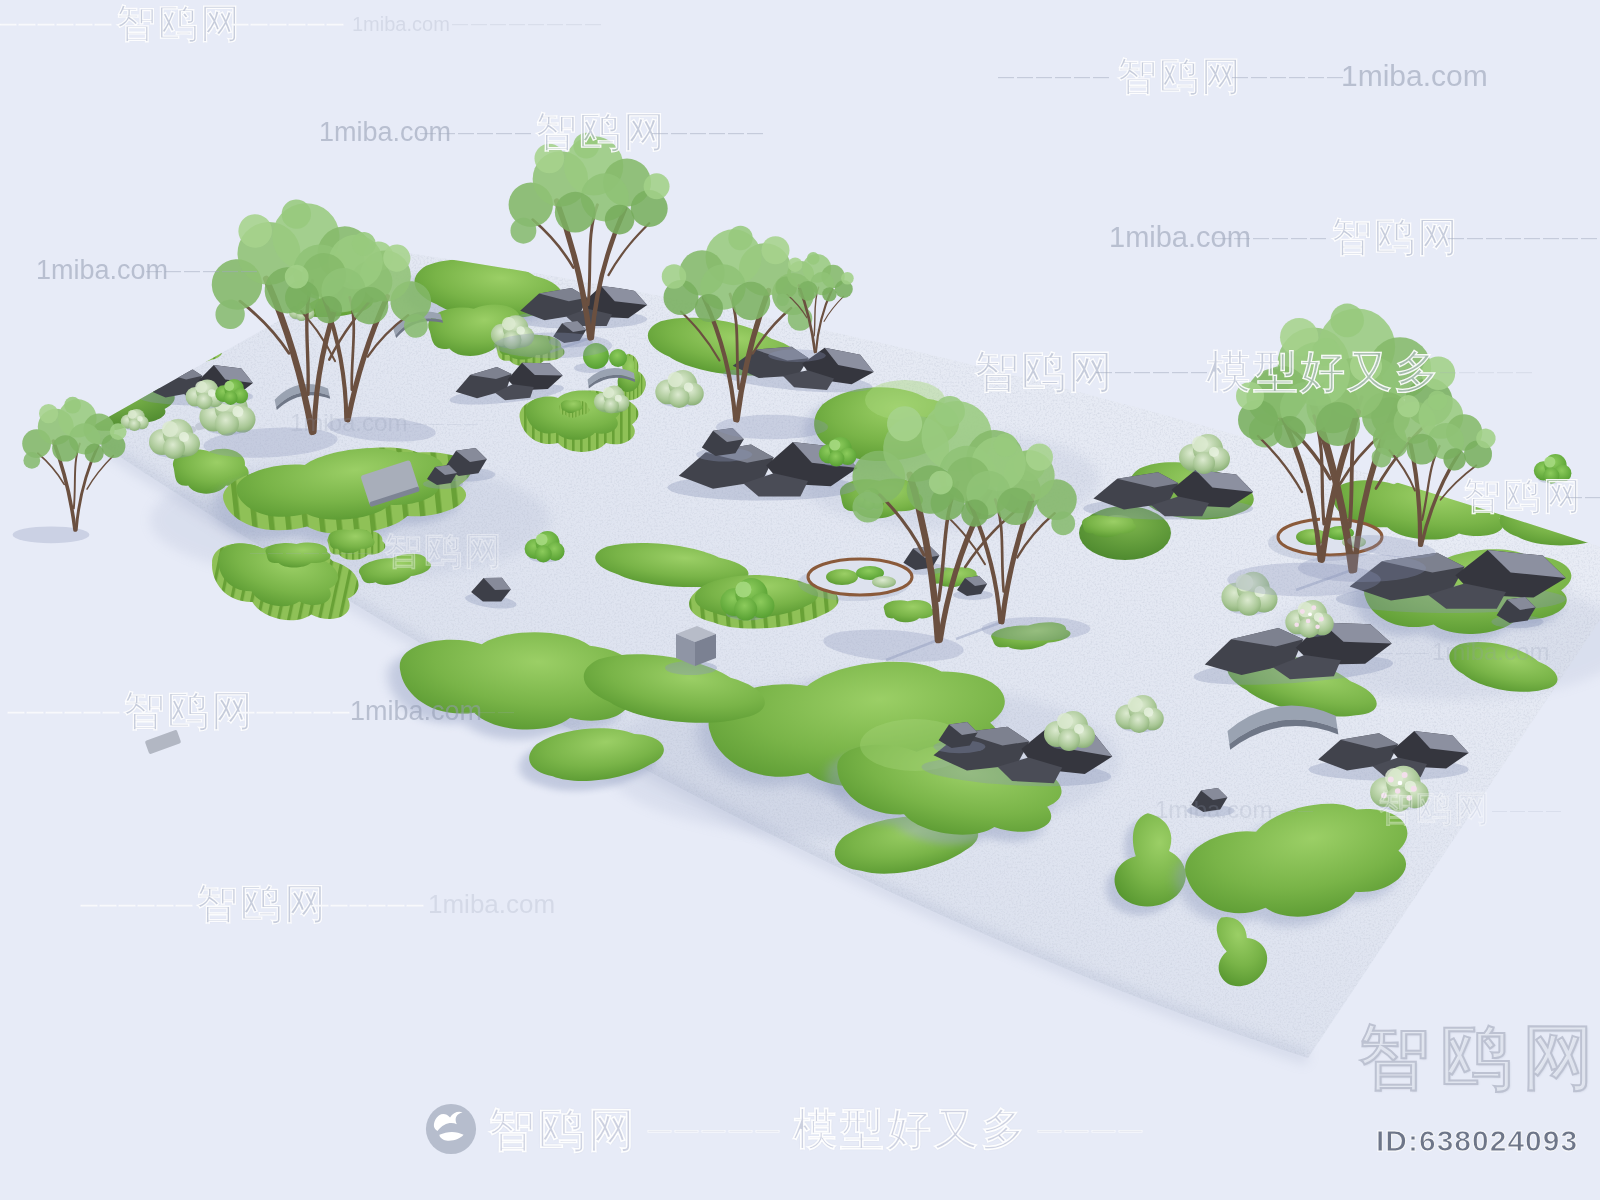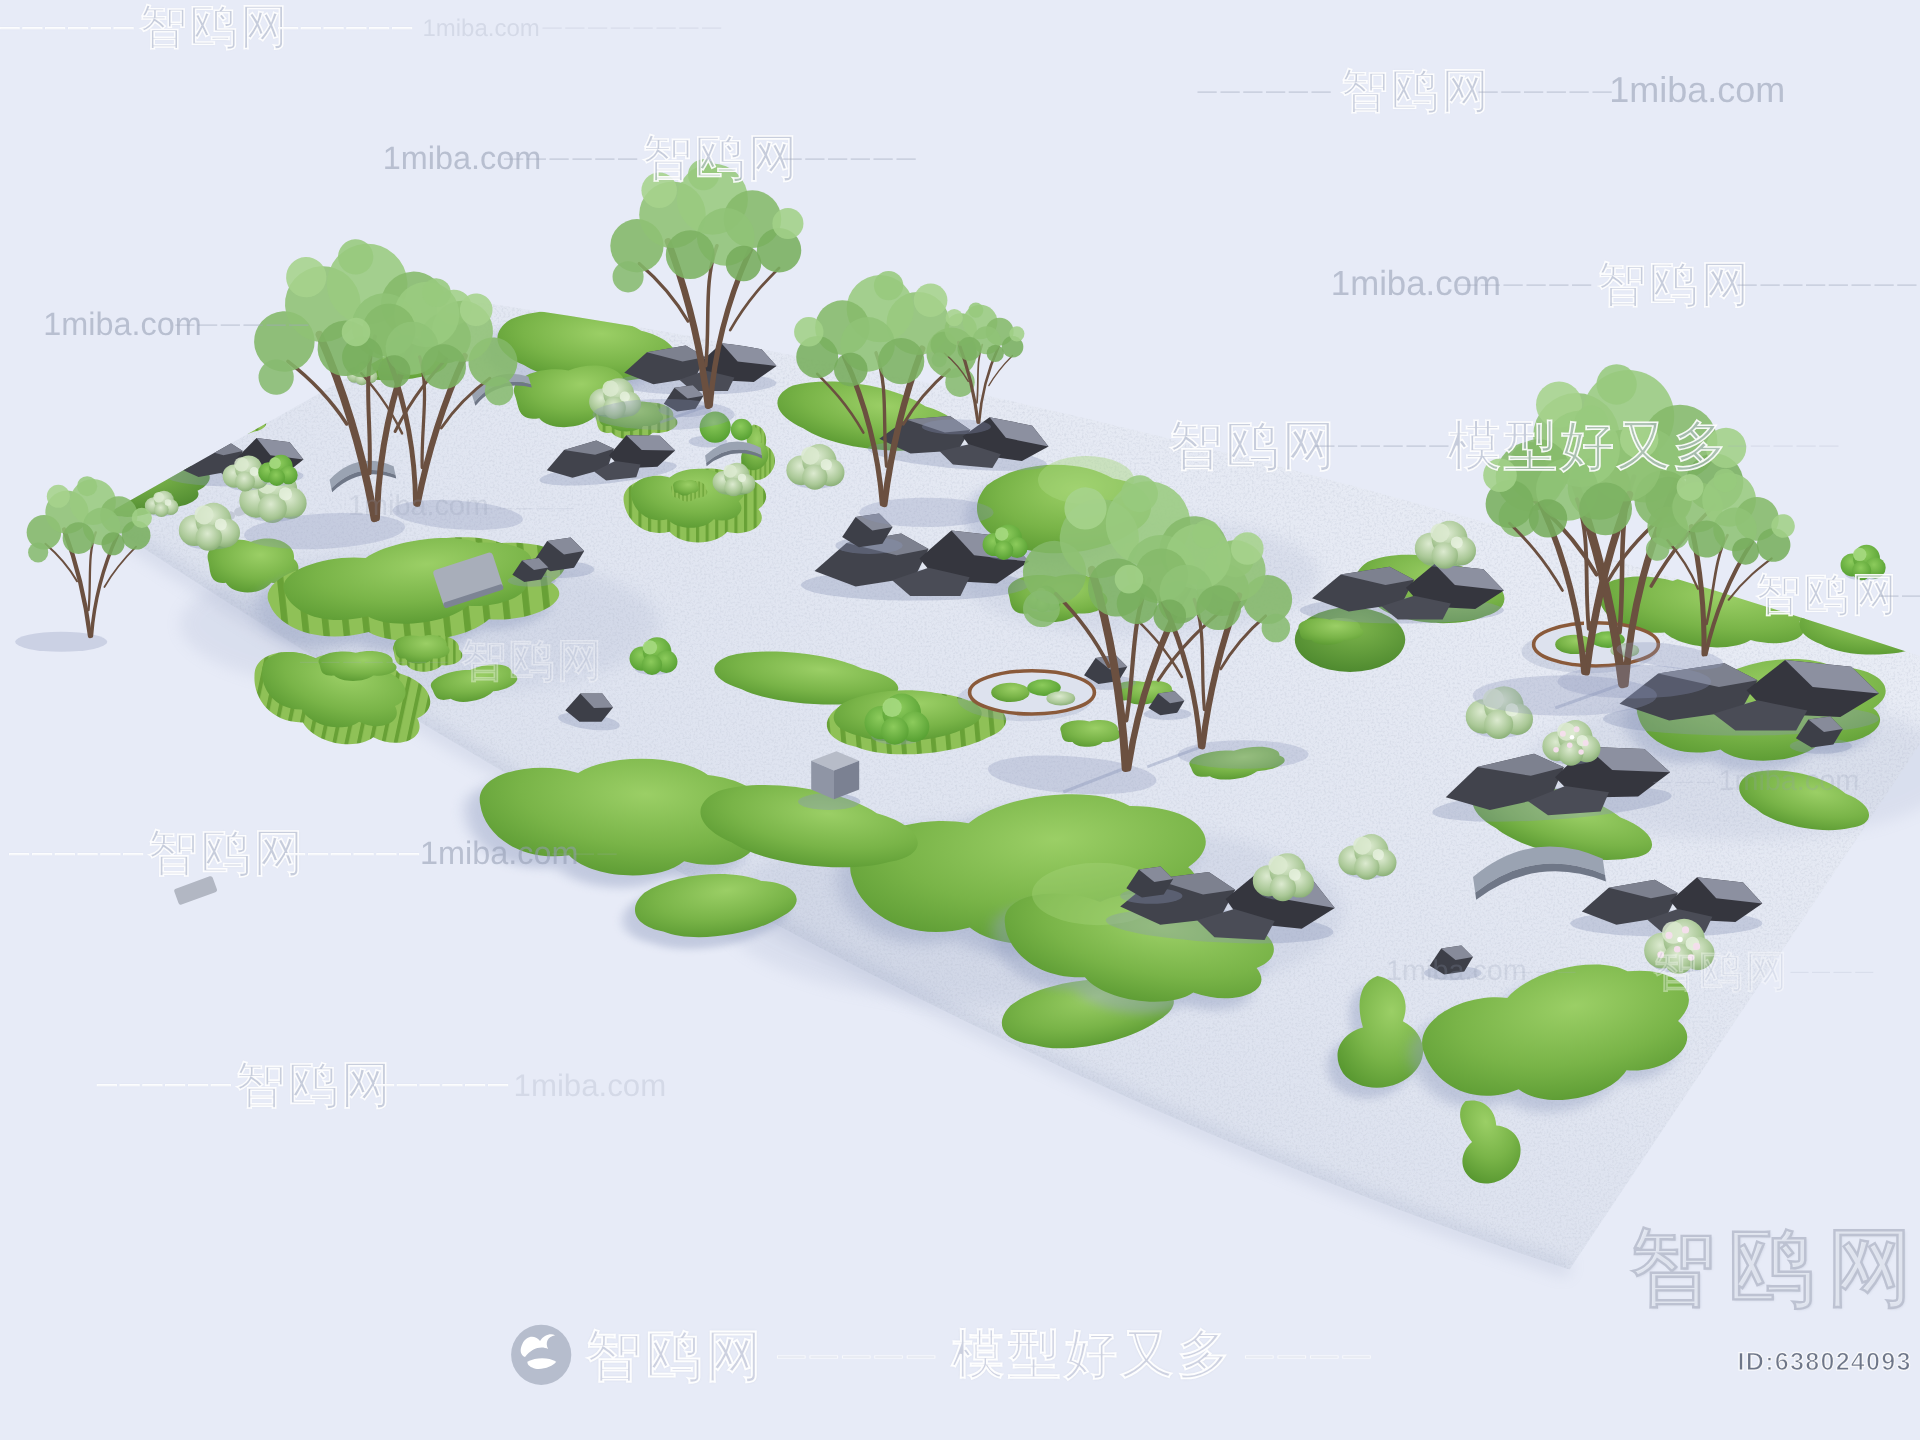--- a/index.html
+++ b/index.html
@@ -21,21 +21,21 @@
       align-items:center;gap:10px;pointer-events:none;}
   .f-zh{font-size:47px;color:rgba(238,242,249,0.2);-webkit-text-stroke:1.6px rgba(255,255,255,0.95);
       text-shadow:0 0 2px rgba(150,158,180,0.45);letter-spacing:3px;line-height:1;}
   .f-slogan{font-size:44px;}
   .f-dash{font-size:23px;color:rgba(210,215,228,0.85);-webkit-text-stroke:0.8px rgba(255,255,255,0.8);
       letter-spacing:4px;line-height:1;}
   .corner-wm{position:absolute;pointer-events:none;}
   .big-zh{position:absolute;left:1334px;top:1018px;font-size:72px;letter-spacing:10px;line-height:1.1;
       color:rgba(243,246,251,0.55);-webkit-text-stroke:2px rgba(186,192,208,0.95);
       text-shadow:1px 1px 2px rgba(140,148,172,0.35);white-space:nowrap;}
-  .model-id{position:absolute;left:1424px;top:1124px;font-size:21px;font-weight:bold;letter-spacing:1px;
+  .model-id{position:absolute;left:1352px;top:1124px;font-size:30px;font-weight:bold;letter-spacing:1px;
       color:#6e7689;-webkit-text-stroke:1px rgba(255,255,255,0.9);white-space:nowrap;}
 </style>
 </head>
 <body>
 
 <div class="stage">
 
 <svg id="scene" width="1600" height="1200" viewBox="0 0 1600 1200">
   <defs>
     <linearGradient id="gGravel" x1="1" y1="0" x2="0" y2="1">

